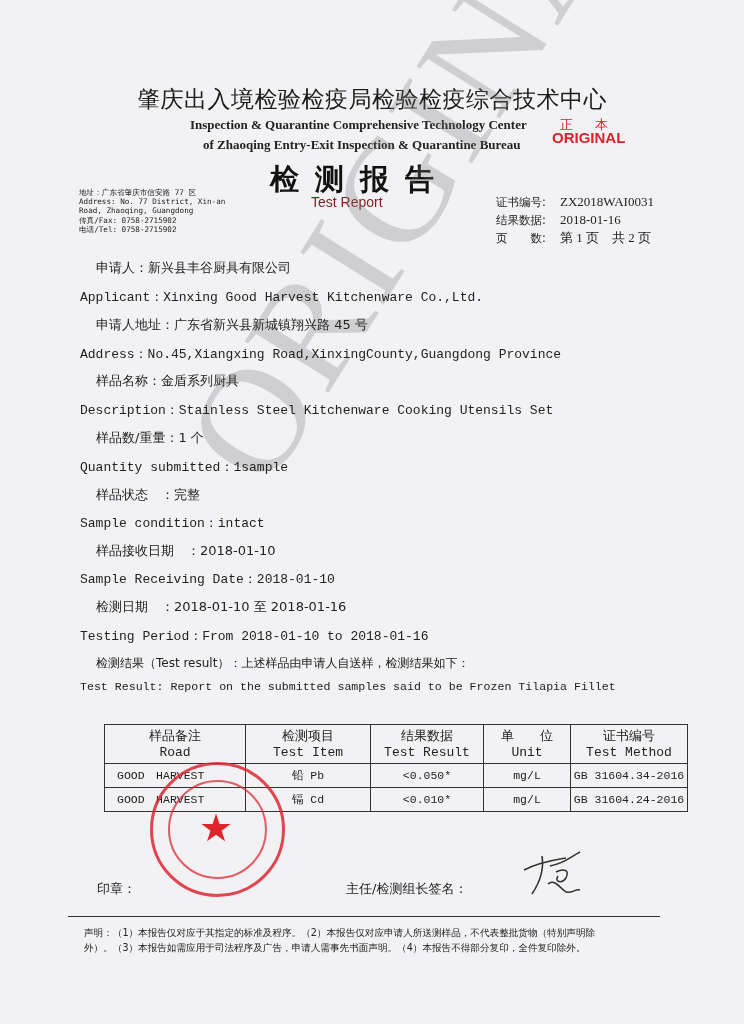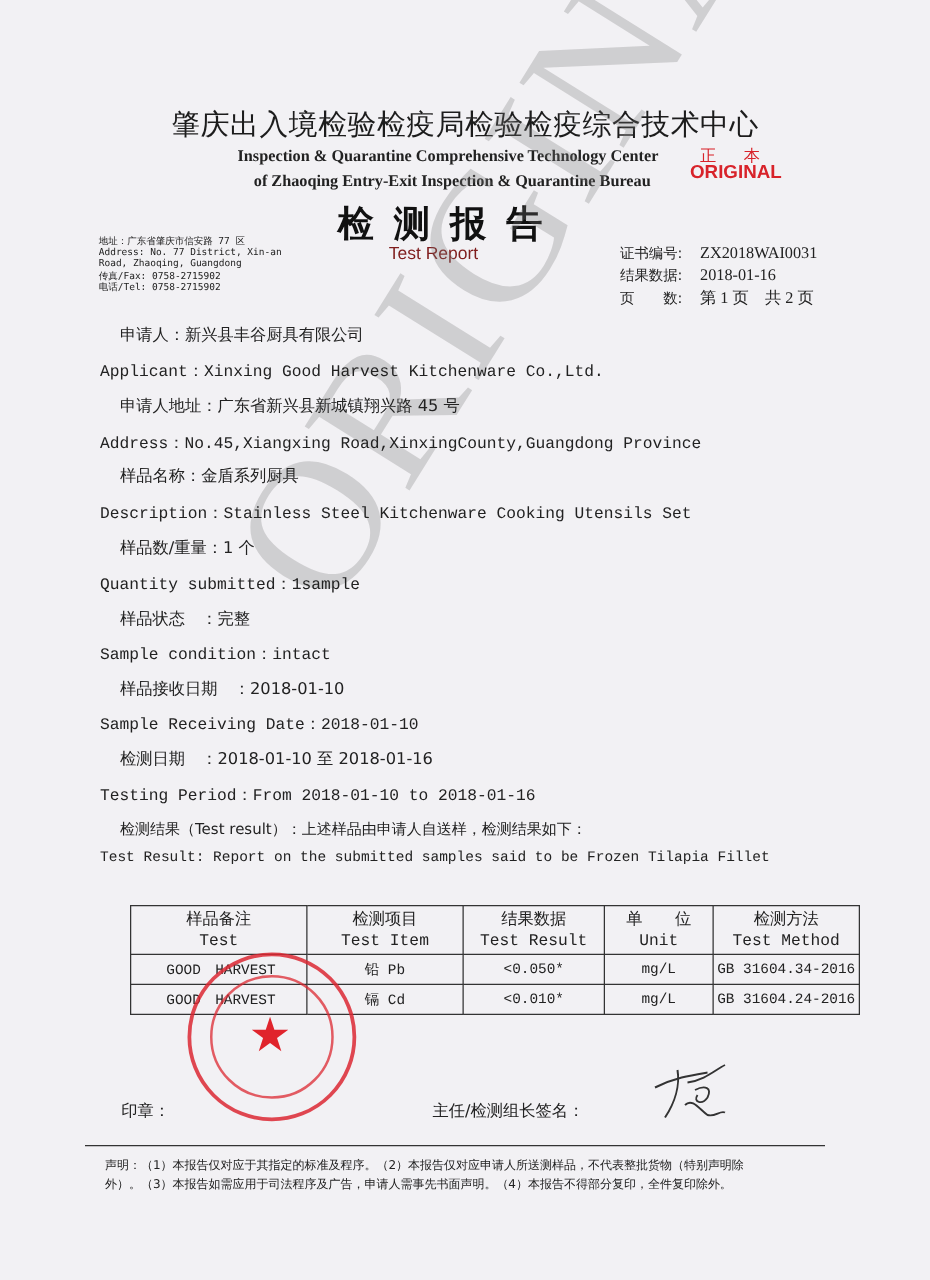--- a/index.html
+++ b/index.html
@@ -18,21 +18,21 @@
   .cert .k{display:inline-block;width:64px;font-family:"DejaVu Sans",sans-serif;font-size:11.5px;}
   .field{left:80px;font-size:13.2px;color:#222;}
   .field.cn{font-family:"DejaVu Sans",sans-serif;font-size:13px;margin-left:16px;}
   .field.mono{font-family:"Liberation Mono",monospace;font-size:13px;}
   .watermark{left:150px;top:420px;font-family:"Liberation Serif",serif;font-size:150px;color:rgba(120,120,120,0.28);transform:rotate(-58deg);transform-origin:left top;letter-spacing:4px;}
   table.results{position:absolute;left:104px;top:724px;width:584px;border-collapse:collapse;font-size:12px;}
   table.results td,table.results th{border:1px solid #333;text-align:center;padding:0;font-weight:normal;}
   table.results th{height:38px;line-height:17px;font-family:"DejaVu Sans",sans-serif;font-size:13px;}
   table.results th .en{font-family:"Liberation Mono",monospace;font-size:13px;}
   table.results td{height:23px;font-family:"Liberation Mono",monospace;font-size:11.5px;}
-  table.results td.mark{text-align:left;padding-left:28px;}
+  table.results td.mark{text-align:left;padding-left:12px;}
   .seal{left:150px;top:762px;width:135px;height:135px;border-radius:50%;border:3px solid rgba(220,40,50,0.85);box-sizing:border-box;}
   .seal-inner{left:168px;top:780px;width:99px;height:99px;border-radius:50%;border:2px solid rgba(220,40,50,0.75);box-sizing:border-box;}
   .seal-star{left:199px;top:808px;font-size:38px;color:#e0242c;line-height:40px;}
   .stamp-label{left:97px;top:880px;font-family:"DejaVu Sans",sans-serif;font-size:13px;text-align:right;}
   .sign-label{left:346px;top:880px;font-family:"DejaVu Sans",sans-serif;font-size:13px;}
   .signature{left:520px;top:848px;}
   .rule{left:68px;top:916px;width:592px;height:1px;background:#333;}
   .notice{left:84px;top:925px;font-family:"DejaVu Sans",sans-serif;font-size:9.6px;line-height:15px;color:#222;}
 </style>
 </head>
@@ -80,36 +80,36 @@
   <div class="abs field cn" style="top:598px;">检测日期　：2018-01-10 至 2018-01-16</div>
   <div class="abs field mono" style="top:627px;">Testing Period：From 2018-01-10 to 2018-01-16</div>
   <div class="abs field cn" style="top:655px;font-size:12px;">检测结果（Test result）：上述样品由申请人自送样，检测结果如下：</div>
   <div class="abs field mono" style="top:680px;font-size:11.6px;">Test Result: Report on the submitted samples said to be Frozen Tilapia Fillet</div>
 
   <table class="results">
     <tbody>
         <tr>
       <th style="width:140px;">
             <div>样品备注</div>
-            <div class="en">Test</div>
+            <div class="en">Road</div>
           </th>
       <th style="width:124px;">
             <div>检测项目</div>
             <div class="en">Test Item</div>
           </th>
       <th style="width:112px;">
             <div>结果数据</div>
             <div class="en">Test Result</div>
           </th>
       <th style="width:86px;">
             <div>单　　位</div>
             <div class="en">Unit</div>
           </th>
       <th>
-            <div>检测方法</div>
+            <div>证书编号</div>
             <div class="en">Test Method</div>
           </th>
     </tr>
     <tr>
       <td class="mark">GOOD　HARVEST</td>
       <td>铅 Pb</td>
       <td>&lt;0.050*</td>
       <td>mg/L</td>
       <td>GB 31604.34-2016</td>
     </tr>

